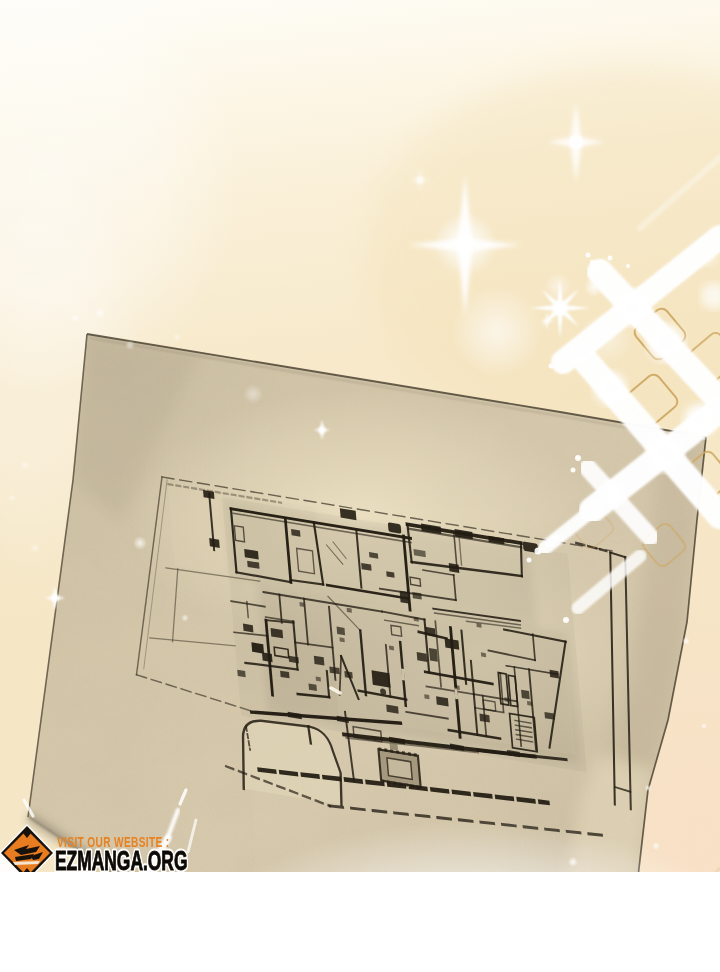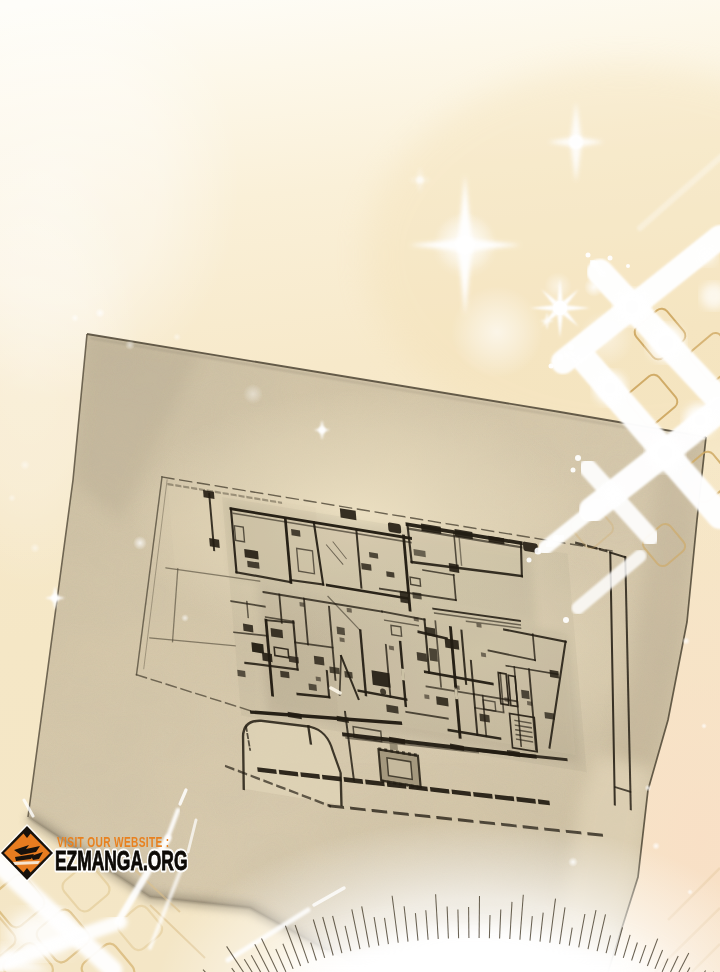--- a/index.html
+++ b/index.html
@@ -1,15 +1,15 @@
 <!DOCTYPE html>
 <html><head><meta charset="utf-8">
 <style>
 html,body{margin:0;padding:0;background:#fff;}
-#page{width:720px;height:972px;position:relative;overflow:hidden;font-family:"Liberation Sans",sans-serif;}
+#page{width:720px;height:872px;position:relative;overflow:hidden;font-family:"Liberation Sans",sans-serif;}
 </style></head><body>
 <div id="page">
 <svg width="720" height="972" viewBox="0 0 720 972" xmlns="http://www.w3.org/2000/svg">
 <defs>
 <linearGradient id="bg" x1="0.1" y1="0" x2="0.18" y2="1">
  <stop offset="0" stop-color="#fefdf8"></stop>
  <stop offset="0.09" stop-color="#fdf8ea"></stop>
  <stop offset="0.22" stop-color="#faf0d8"></stop>
  <stop offset="0.4" stop-color="#f7e9ca"></stop>
  <stop offset="0.65" stop-color="#f5e7c6"></stop>

